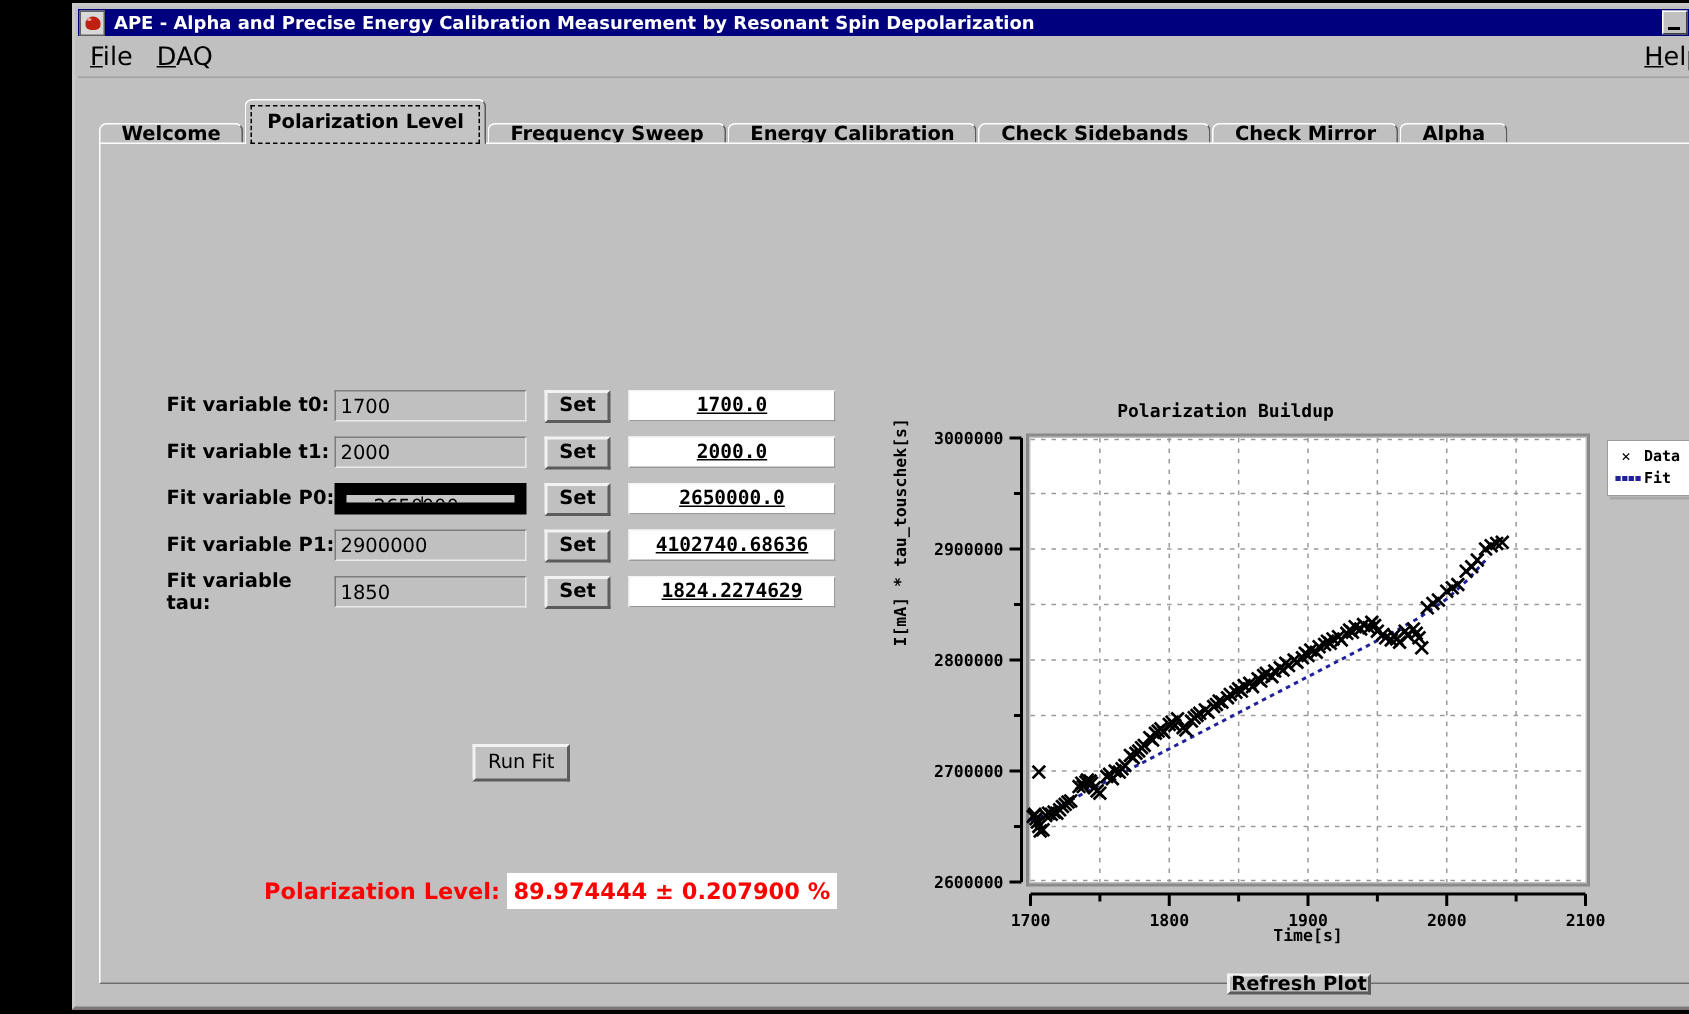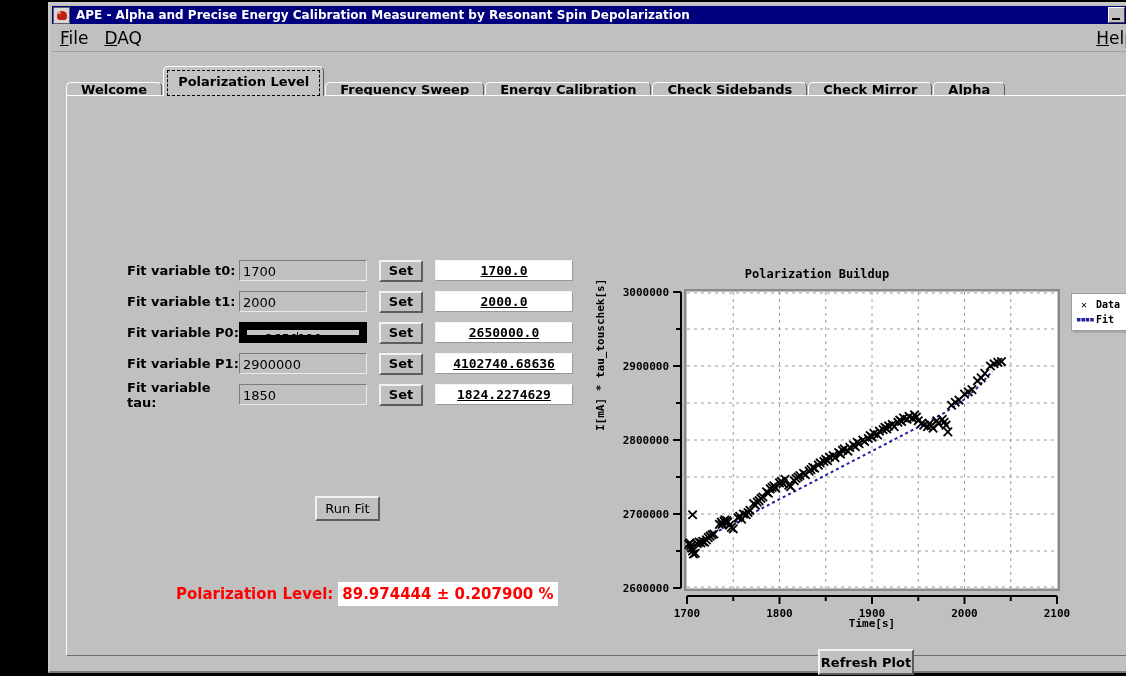--- a/index.html
+++ b/index.html
@@ -94,21 +94,21 @@
     border:1px dashed #000;box-sizing:border-box;pointer-events:none;
   }
   
   #tabpage{
     position:absolute;left:14px;top:43px;right:10px;bottom:13px;
     background:#c0c0c0;
     border:1px solid #fff;border-right-color:#6e6e6e;border-bottom-color:#6e6e6e;
     box-sizing:border-box;
   }
   
-  #form{position:absolute;left:60px;top:163px;}
+  #form{position:absolute;left:44px;top:163px;}
   .frow{display:flex;align-items:center;height:23px;margin-bottom:8px;}
   .flabel{
     width:112px;font-size:13px;font-weight:bold;color:#000;
     text-align:left;font-family:"DejaVu Sans","Liberation Sans",sans-serif;
   }
   .finput{
     width:128px;height:21px;box-sizing:border-box;
     background:#c0c0c0;
     border:1px solid #7c7c7c;border-right-color:#eaeaea;border-bottom-color:#eaeaea;
     font-size:13px;color:#000;padding:1px 3px;line-height:19px;
@@ -184,21 +184,21 @@
     box-shadow:2px 2px 0 #a8a8a8;
   }
   .legrow{display:flex;align-items:center;height:15px;}
   .legmark{width:16px;text-align:center;font-size:10px;color:#000;line-height:1;
            font-family:"DejaVu Sans Mono","Liberation Mono",monospace;}
   .legmark.fit{color:#20209a;letter-spacing:-1px;font-size:9px;}
   .legtxt{font-size:10px;font-weight:bold;color:#000;margin-left:4px;
           font-family:"DejaVu Sans Mono","Liberation Mono",monospace;}
   
   #refresh{
-    position:absolute;left:751px;top:553px;width:96px;height:26px;box-sizing:border-box;
+    position:absolute;left:751px;top:553px;width:96px;height:14px;box-sizing:border-box;
     background:#c0c0c0;
     border:2px solid #f2f2f2;border-right-color:#5c5c5c;border-bottom-color:#5c5c5c;
     font-size:13px;font-weight:bold;color:#000;
     display:flex;align-items:center;justify-content:center;
     font-family:"DejaVu Sans","Liberation Sans",sans-serif;
   }
 </style>
 </head>
 <body>
 

